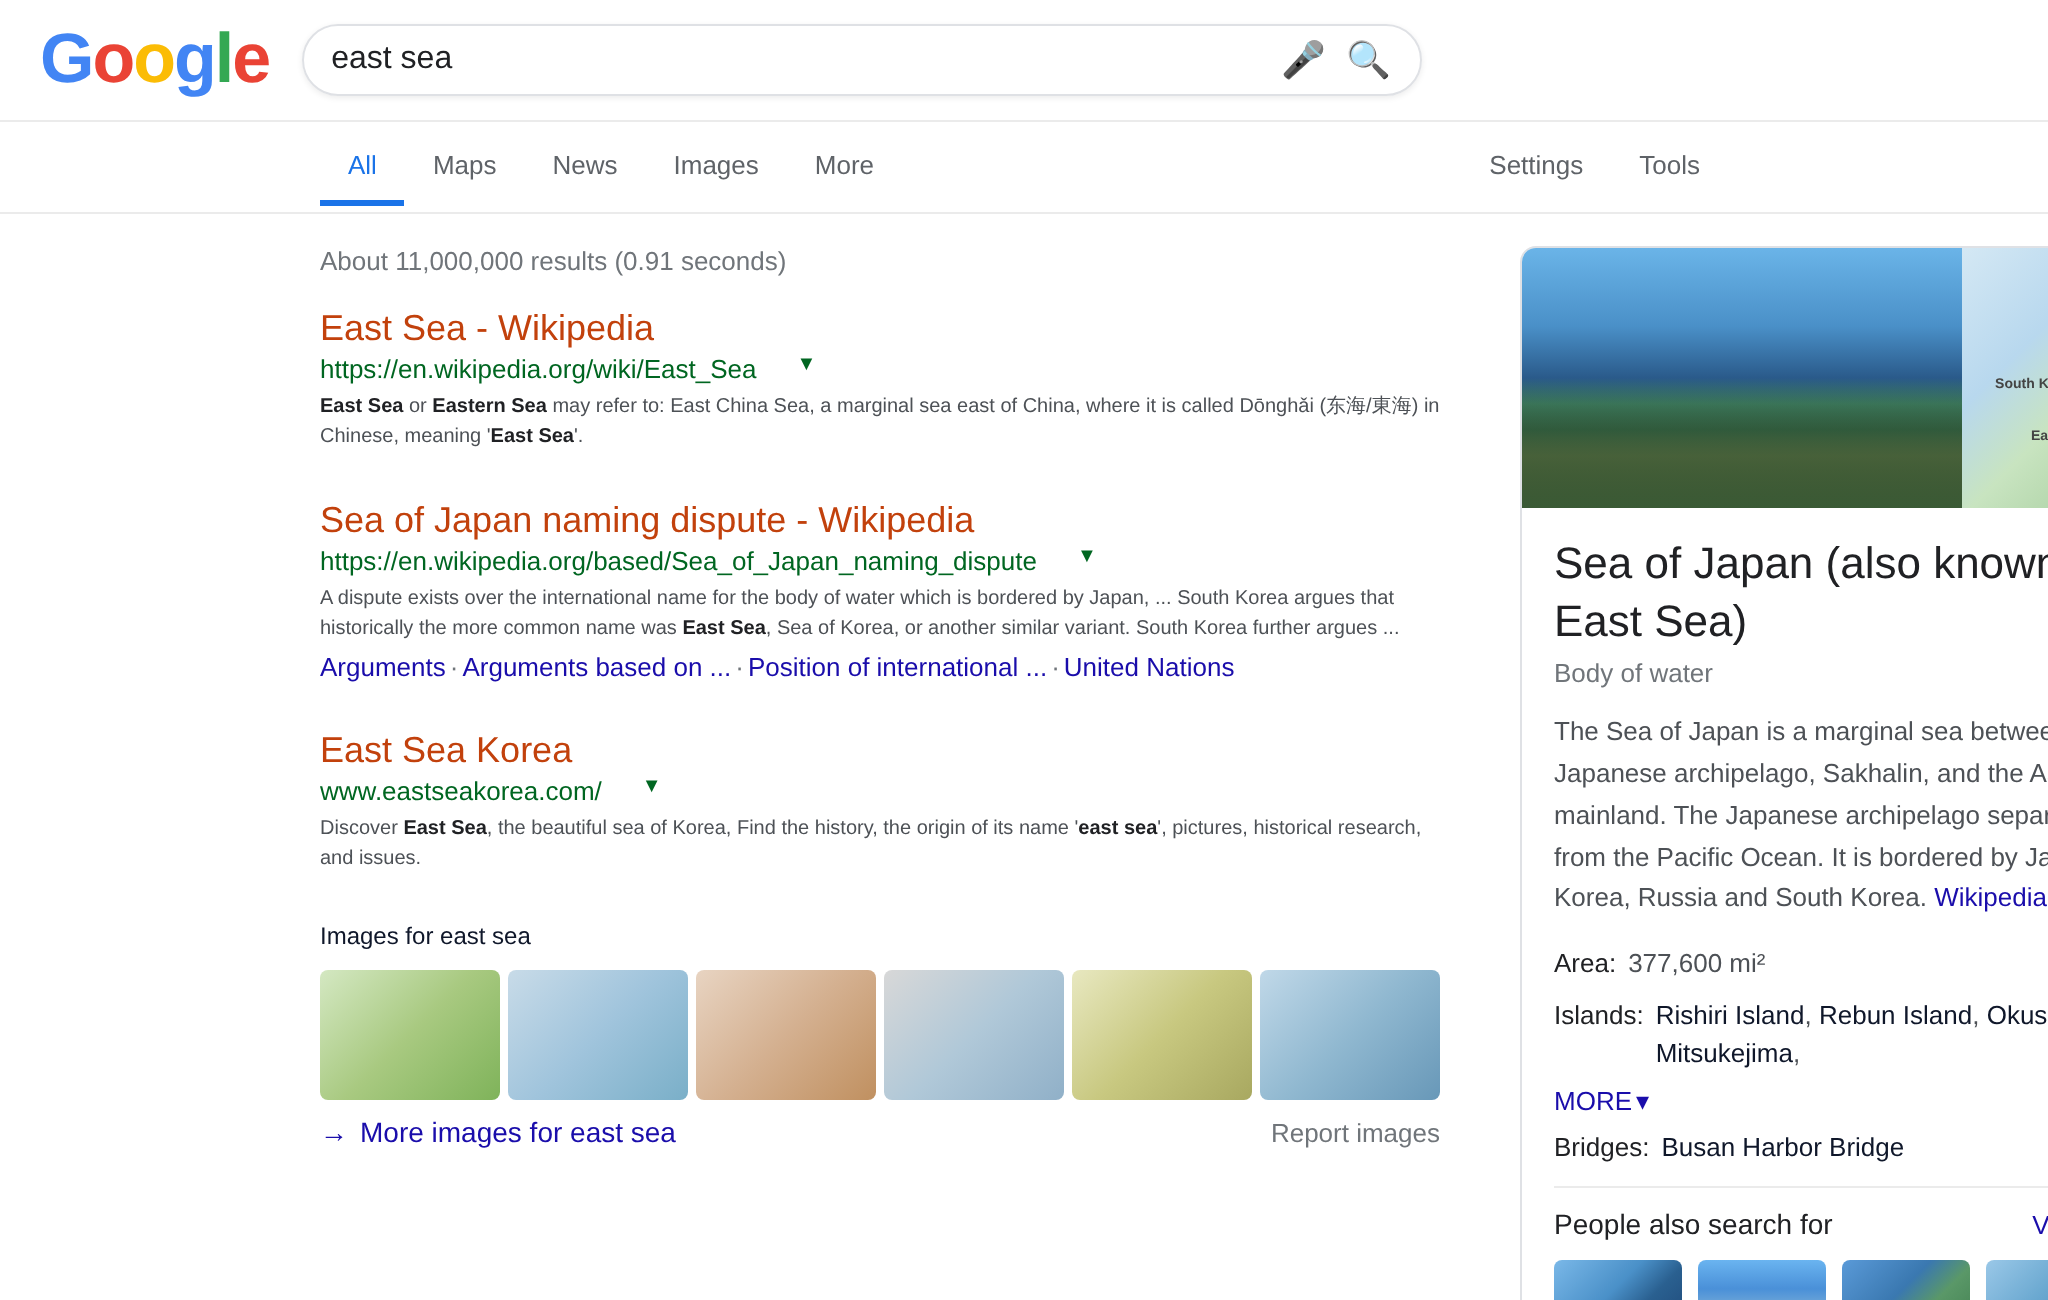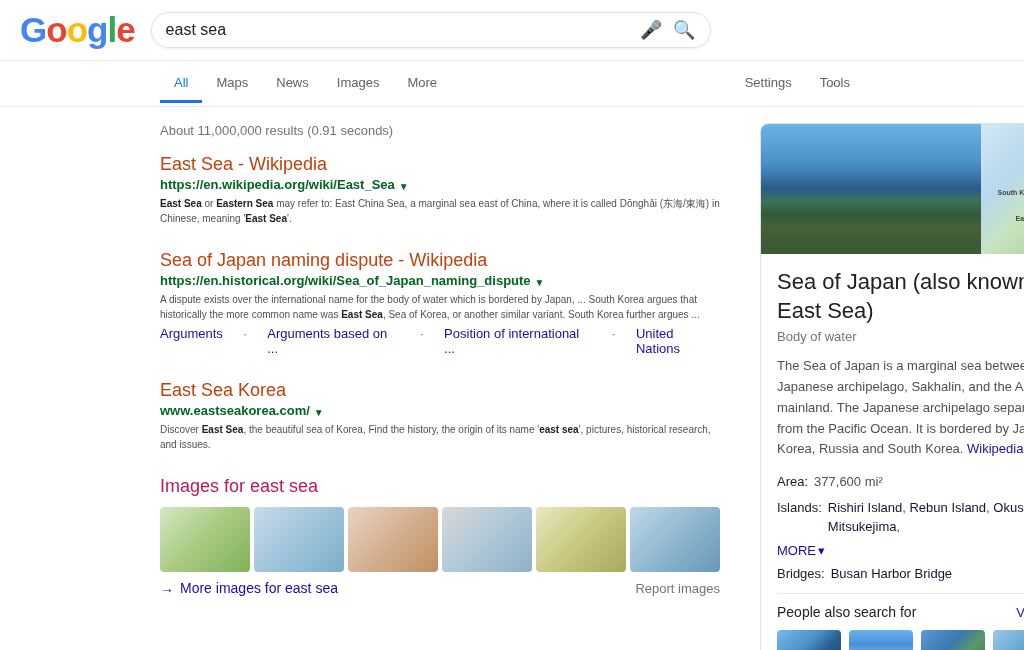--- a/index.html
+++ b/index.html
@@ -103,51 +103,50 @@
       color: #c2410c;
       cursor: pointer;
       text-decoration: none;
       display: block;
       margin-bottom: 2px;
     }
     .result-url {
       font-size: 13px;
       color: #006621;
       display: flex;
-      align-items: flex-end;
-      gap: 4px;
+      align-items: flex-start;
+      gap: 20px;
       margin-bottom: 4px;
-      font-weight: bold;
     }
     .url-arrow {
       font-size: 10px;
       color: #006621;
     }
     .result-desc {
       font-size: 10px;
       color: #4d5156;
       line-height: 1.5;
     }
     .result-desc b { color: #202124; }
 
     .result-links {
       display: flex;
-      gap: 20px;
+      gap: 2px;
       font-size: 13px;
       color: #1a0dab;
       margin-top: 4px;
     }
     .result-link { cursor: pointer; }
     .dot-sep { color: #70757a; }
 
     
     .images-section { margin-bottom: 20px; }
     .images-header {
-      font-size: 18px;
-      color: #be185d;
+      font-size: 12px;
+      color: #0f172a;
       margin-bottom: 10px;
       cursor: pointer;
     }
     .images-grid {
       display: flex;
       gap: 4px;
       overflow: hidden;
     }
     .img-thumb {
       width: 90px;
@@ -371,21 +370,21 @@
         <span class="url-arrow">▼</span>
       </div>
       <div class="result-desc">
         <b>East Sea</b> or <b>Eastern Sea</b> may refer to: East China Sea, a marginal sea east of China, where it is called Dōnghǎi (东海/東海) in Chinese, meaning '<b>East Sea</b>'.
       </div>
     </div>
 
     <div class="result">
       <a class="result-title">Sea of Japan naming dispute - Wikipedia</a>
       <div class="result-url">
-        <span>https://en.historical.org/wiki/Sea_of_Japan_naming_dispute</span>
+        <span>https://en.wikipedia.org/based/Sea_of_Japan_naming_dispute</span>
         <span class="url-arrow">▼</span>
       </div>
       <div class="result-desc">
         A dispute exists over the international name for the body of water which is bordered by Japan, ... South Korea argues that historically the more common name was <b>East Sea</b>, Sea of Korea, or another similar variant. South Korea further argues ...
       </div>
       <div class="result-links">
         <span class="result-link">Arguments</span>
         <span class="dot-sep">·</span>
         <span class="result-link">Arguments based on ...</span>
         <span class="dot-sep">·</span>

